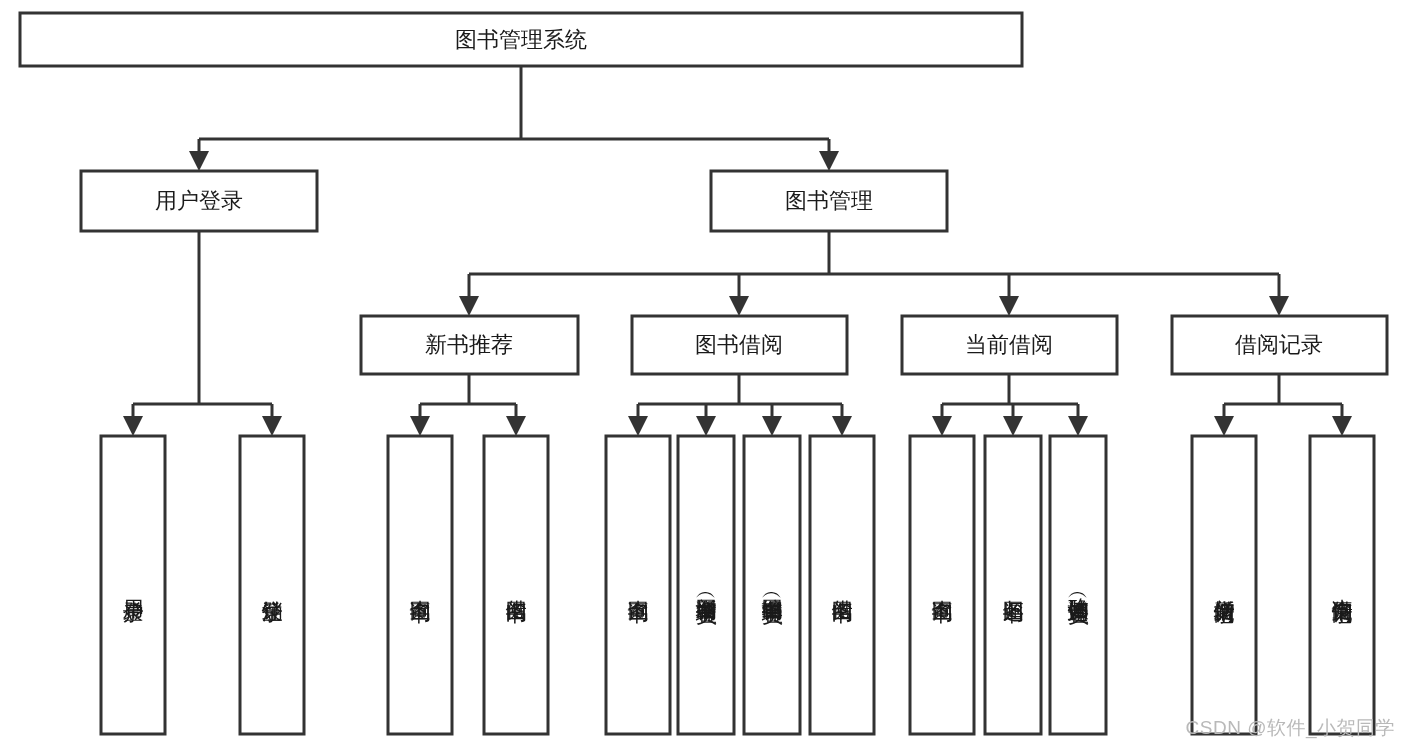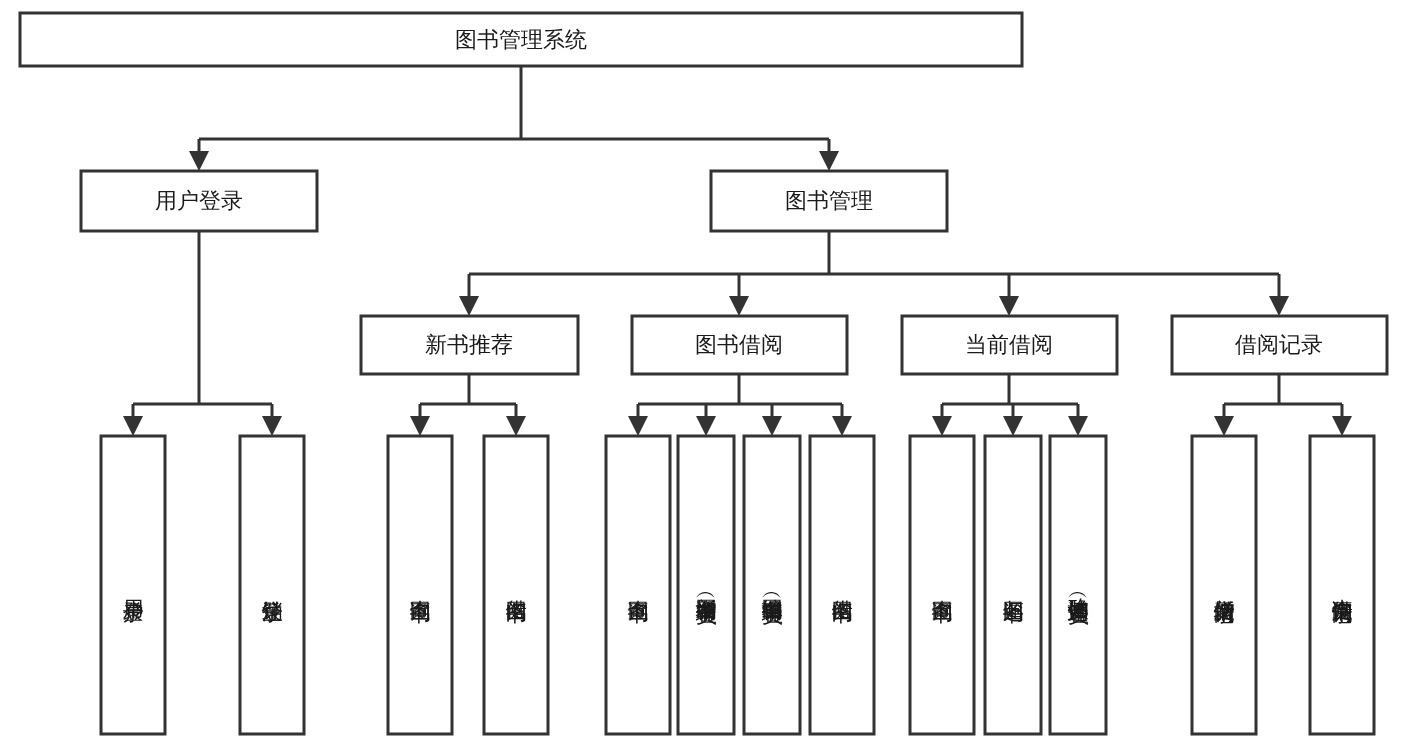--- a/index.html
+++ b/index.html
@@ -212,13 +212,14 @@
       <div style="position: absolute; left: 678px; top: 436px; width: 56px; height: 298px; display: flex; align-items: center; justify-content: center; writing-mode: vertical-rl; text-orientation: upright; font-family: &quot;Liberation Sans&quot;, &quot;DejaVu Sans&quot;, sans-serif; font-size: 21px; line-height: 1.06; color: rgb(26, 26, 26); letter-spacing: 1px; pointer-events: none; overflow: hidden;">新增图书（管理员）</div>
       <div style="position: absolute; left: 744px; top: 436px; width: 56px; height: 298px; display: flex; align-items: center; justify-content: center; writing-mode: vertical-rl; text-orientation: upright; font-family: &quot;Liberation Sans&quot;, &quot;DejaVu Sans&quot;, sans-serif; font-size: 21px; line-height: 1.06; color: rgb(26, 26, 26); letter-spacing: 1px; pointer-events: none; overflow: hidden;">编辑图书（管理员）</div>
       <div style="position: absolute; left: 810px; top: 436px; width: 64px; height: 298px; display: flex; align-items: center; justify-content: center; writing-mode: vertical-rl; text-orientation: upright; font-family: &quot;Liberation Sans&quot;, &quot;DejaVu Sans&quot;, sans-serif; font-size: 21px; line-height: 1.06; color: rgb(26, 26, 26); letter-spacing: 1px; pointer-events: none; overflow: hidden;">借阅图书</div>
       <div style="position: absolute; left: 910px; top: 436px; width: 64px; height: 298px; display: flex; align-items: center; justify-content: center; writing-mode: vertical-rl; text-orientation: upright; font-family: &quot;Liberation Sans&quot;, &quot;DejaVu Sans&quot;, sans-serif; font-size: 21px; line-height: 1.06; color: rgb(26, 26, 26); letter-spacing: 1px; pointer-events: none; overflow: hidden;">查询图书</div>
       <div style="position: absolute; left: 985px; top: 436px; width: 56px; height: 298px; display: flex; align-items: center; justify-content: center; writing-mode: vertical-rl; text-orientation: upright; font-family: &quot;Liberation Sans&quot;, &quot;DejaVu Sans&quot;, sans-serif; font-size: 21px; line-height: 1.06; color: rgb(26, 26, 26); letter-spacing: 1px; pointer-events: none; overflow: hidden;">归还图书</div>
       <div style="position: absolute; left: 1050px; top: 436px; width: 56px; height: 298px; display: flex; align-items: center; justify-content: center; writing-mode: vertical-rl; text-orientation: upright; font-family: &quot;Liberation Sans&quot;, &quot;DejaVu Sans&quot;, sans-serif; font-size: 21px; line-height: 1.06; color: rgb(26, 26, 26); letter-spacing: 1px; pointer-events: none; overflow: hidden;">确认归还（管理员）</div>
       <div style="position: absolute; left: 1192px; top: 436px; width: 64px; height: 298px; display: flex; align-items: center; justify-content: center; writing-mode: vertical-rl; text-orientation: upright; font-family: &quot;Liberation Sans&quot;, &quot;DejaVu Sans&quot;, sans-serif; font-size: 21px; line-height: 1.06; color: rgb(26, 26, 26); letter-spacing: 1px; pointer-events: none; overflow: hidden;">新增借阅记录</div>
       <div style="position: absolute; left: 1310px; top: 436px; width: 64px; height: 298px; display: flex; align-items: center; justify-content: center; writing-mode: vertical-rl; text-orientation: upright; font-family: &quot;Liberation Sans&quot;, &quot;DejaVu Sans&quot;, sans-serif; font-size: 21px; line-height: 1.06; color: rgb(26, 26, 26); letter-spacing: 1px; pointer-events: none; overflow: hidden;">查询借阅记录</div>
     </div>
 
+  <div class="watermark">CSDN @软件_小贺同学</div>
 </div>
 
 </body></html>

